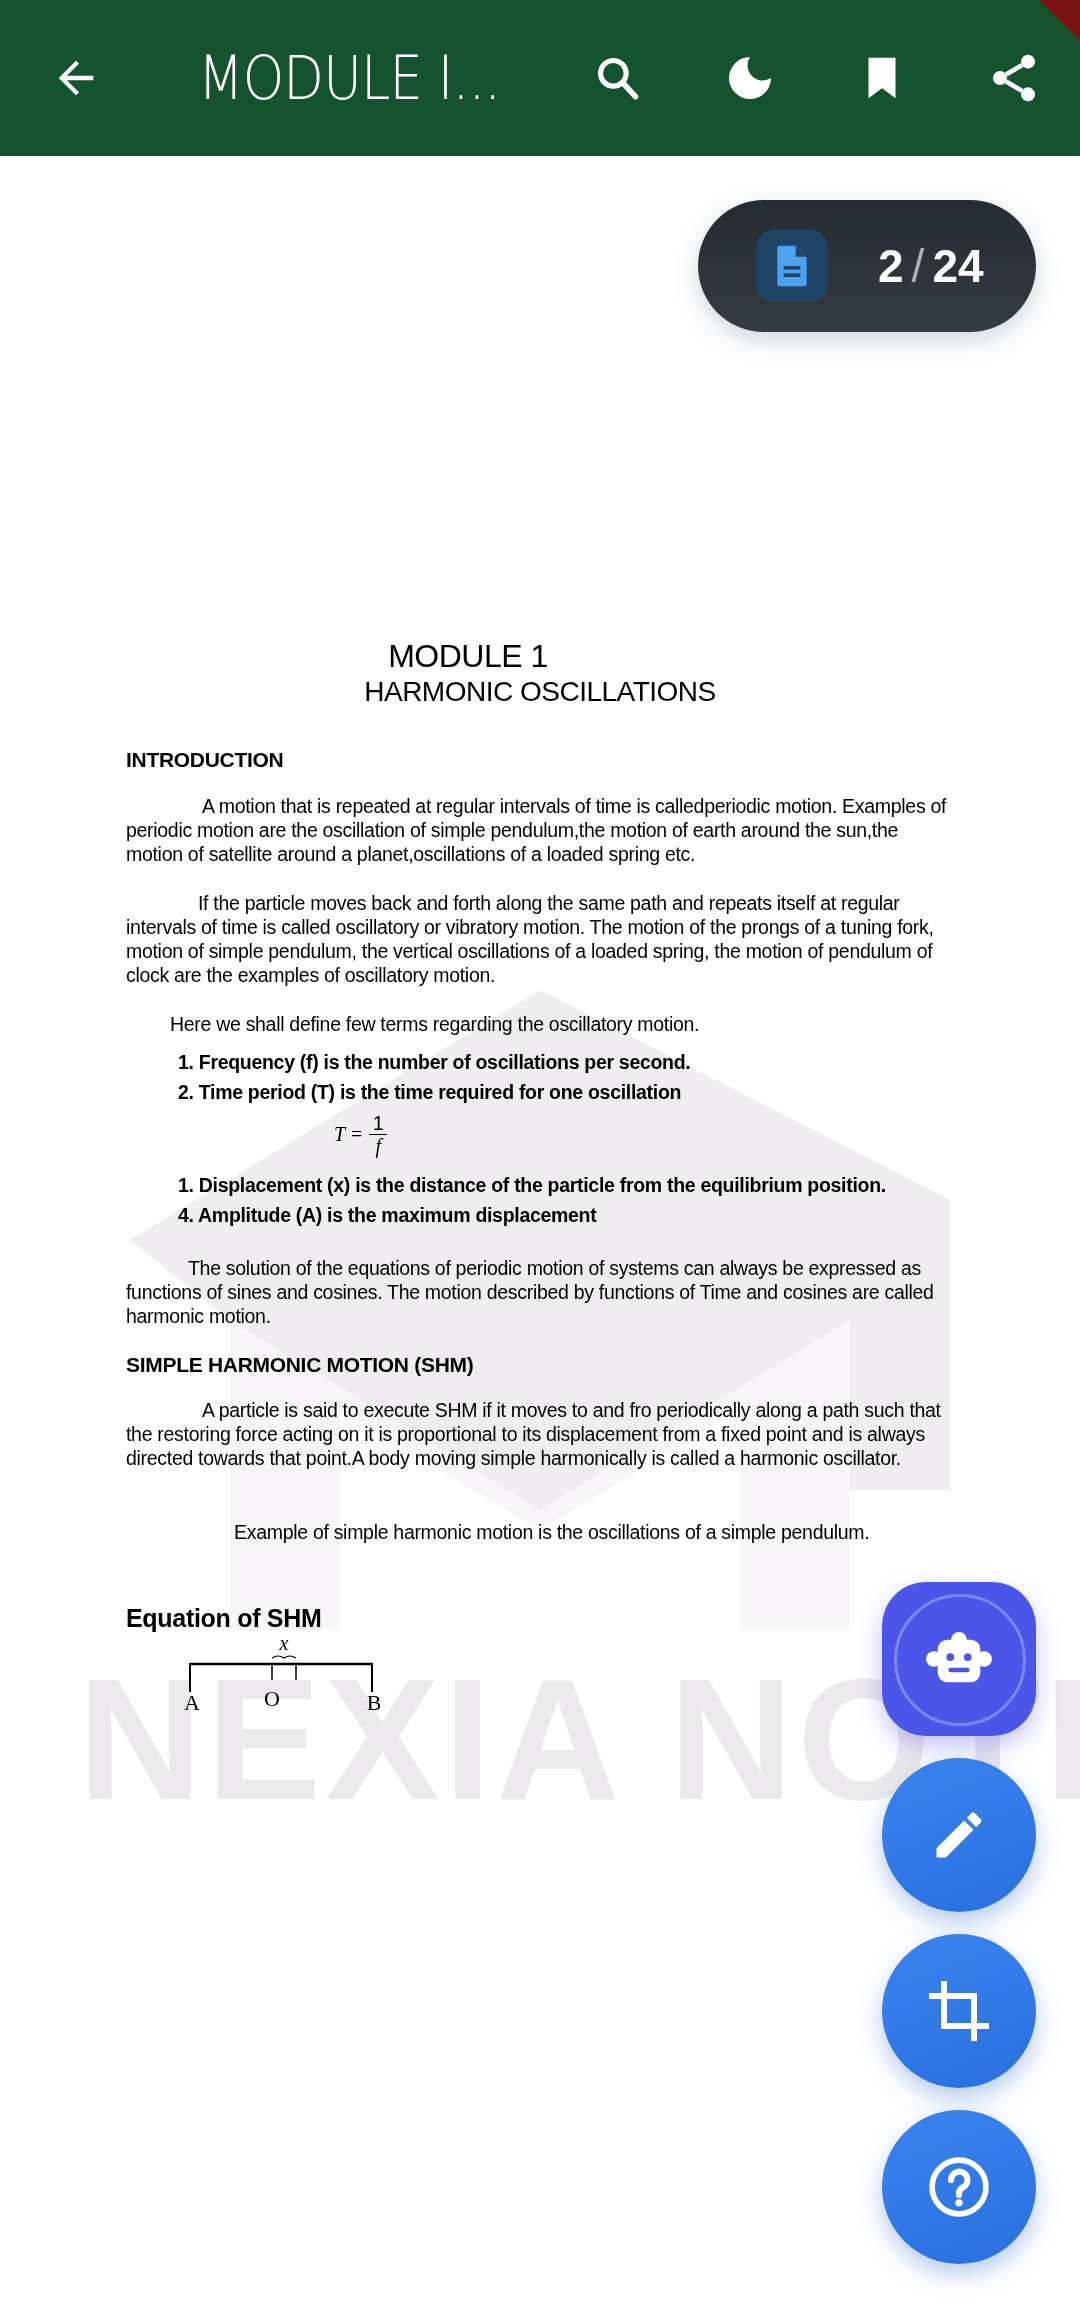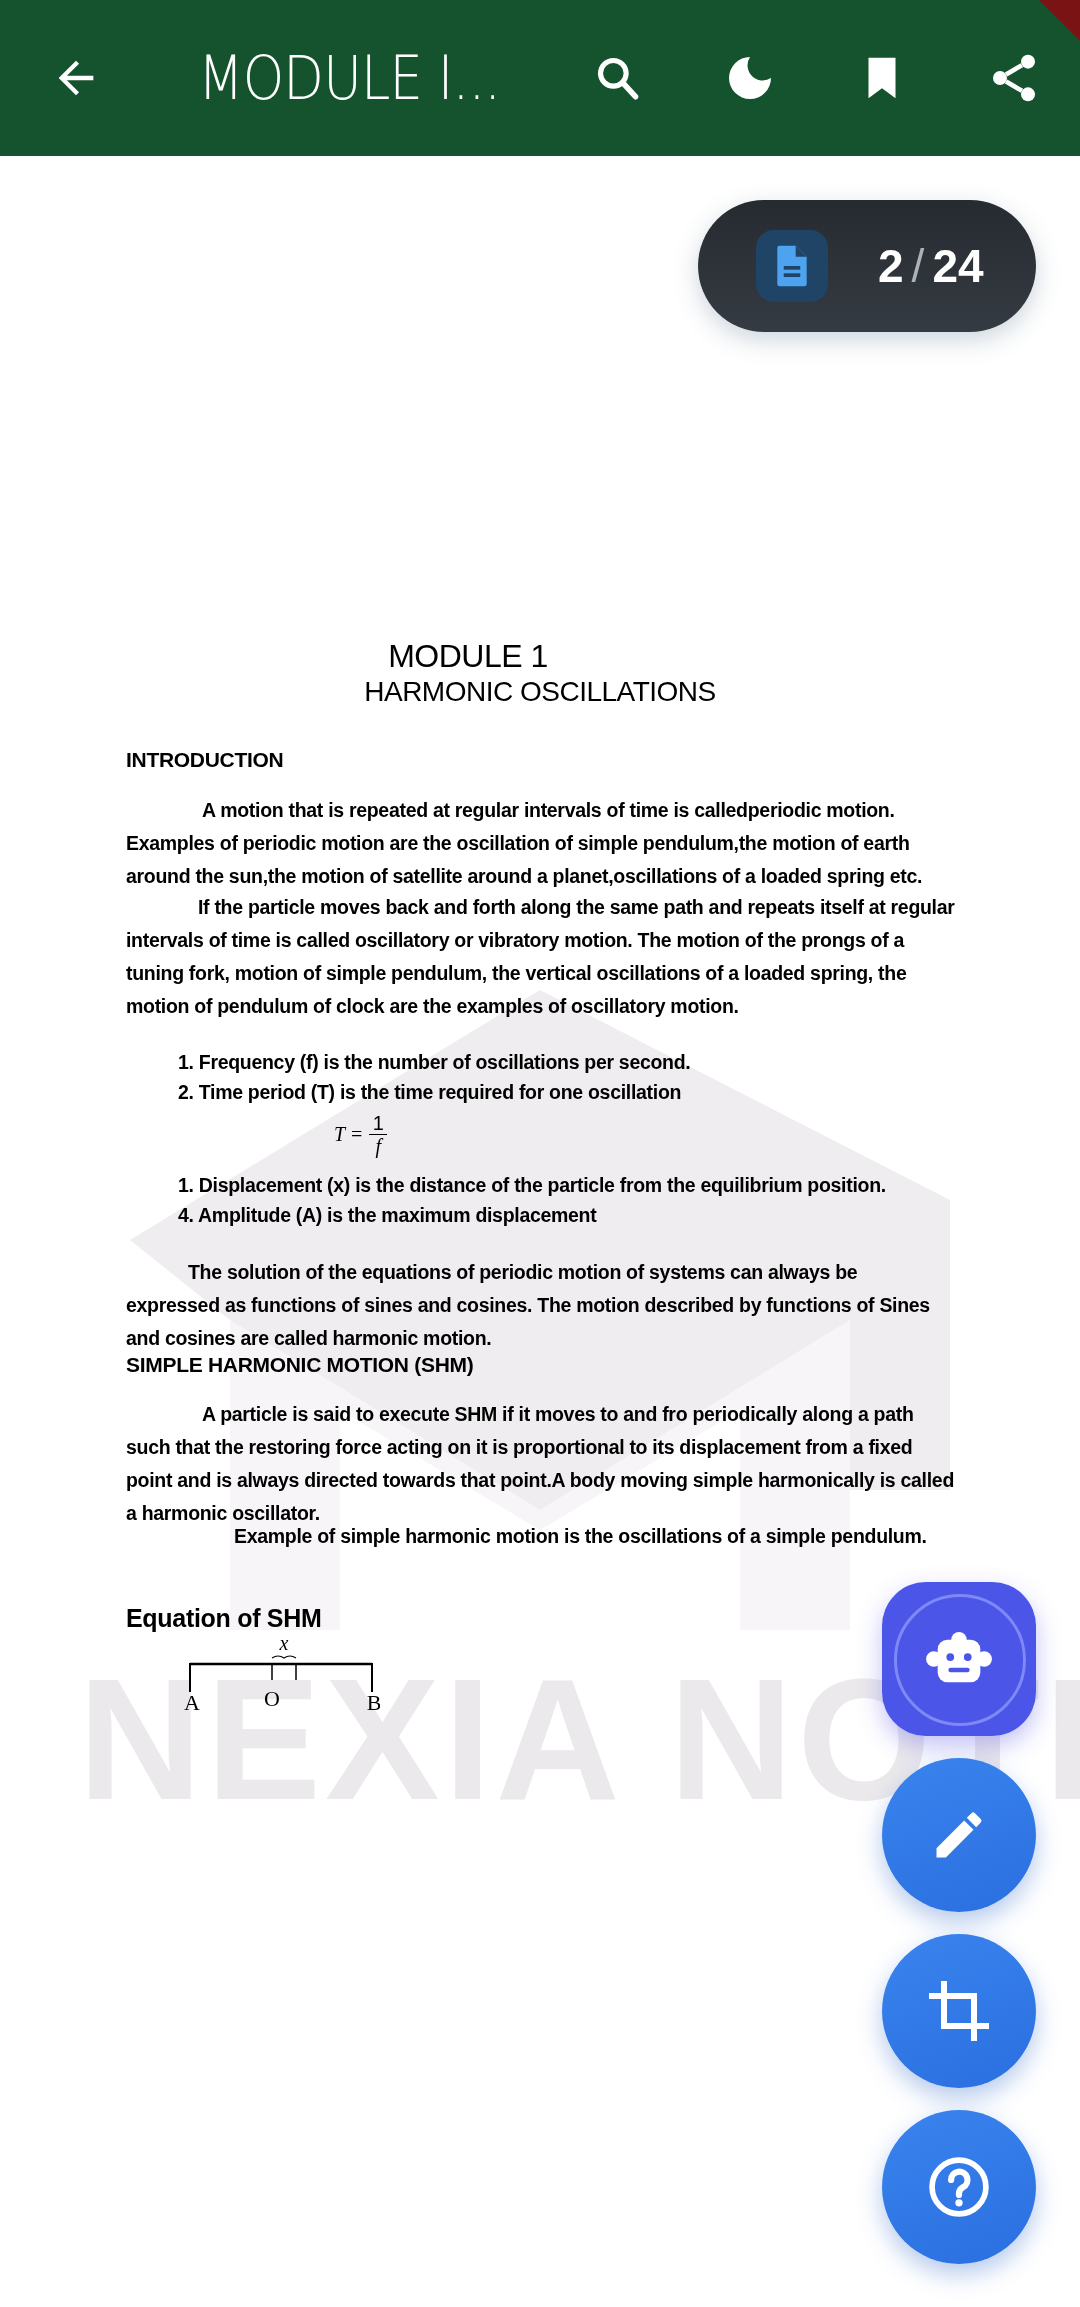--- a/index.html
+++ b/index.html
@@ -8,21 +8,21 @@
   .appbar .icon { position:absolute; top:38px; width:80px; height:80px; display:flex; align-items:center; justify-content:center; }
   .appbar .title { position:absolute; left:198px; top:38px; height:80px; line-height:80px; color:#fff; font-size:60px; font-family:"DejaVu Sans", sans-serif; font-weight:300; letter-spacing:-1px; transform:scaleX(0.88); transform-origin:left center; }
   .ribbon { position:absolute; right:-40px; top:-20px; width:120px; height:34px; background:#7a1414; transform:rotate(45deg); }
   .page-pill { position:absolute; left:698px; top:200px; width:338px; height:132px; border-radius:66px; background:linear-gradient(180deg,#262b31,#353b42); box-shadow:0 8px 24px rgba(60,90,120,0.25); display:flex; align-items:center; }
   .page-pill .doc { margin-left:58px; width:72px; height:72px; border-radius:18px; background:#1f4466; display:flex; align-items:center; justify-content:center; }
   .page-pill .count { margin-left:50px; color:#fff; font-size:46px; font-weight:bold; font-family:Liberation Sans, sans-serif; }
   .page-pill .count .sep { color:#aab2ba; font-weight:normal; margin:0 8px; }
   .pdf { position:absolute; left:0; top:560px; width:1080px; height:1400px; color:#000; font-family:"Liberation Sans", sans-serif; }
   .watermark-shape { position:absolute; left:130px; top:430px; width:820px; height:640px; }
   .watermark-text { position:absolute; left:78px; top:1080px; font-size:172px; font-weight:bold; color:#ece9ec; letter-spacing:4px; white-space:nowrap; font-family:"Liberation Sans", sans-serif; }
-  .p { position:absolute; left:126px; width:830px; font-size:19.5px; font-weight:bold; line-height:33px; letter-spacing:-0.3px; }
+  .p { position:absolute; left:126px; width:830px; font-size:19.5px; font-weight:normal; line-height:24px; letter-spacing:-0.3px; }
   .h-mod { position:absolute; left:0; width:936px; text-align:center; top:78px; font-size:32px; font-weight:normal; letter-spacing:-0.5px; }
   .h-title { position:absolute; left:0; width:1080px; text-align:center; top:116px; font-size:28px; font-weight:normal; letter-spacing:-0.5px; }
   .sec { position:absolute; left:126px; font-size:21px; font-weight:bold; letter-spacing:-0.3px; }
   .sec-lg { position:absolute; left:126px; font-size:25px; font-weight:bold; letter-spacing:-0.3px; }
   .indent { text-indent:76px; }
   .li { position:absolute; left:178px; font-size:19.5px; font-weight:bold; letter-spacing:-0.3px; }
   .formula { position:absolute; left:334px; top:552px; font-family:"Liberation Serif", serif; font-style:italic; font-size:20px; display:flex; align-items:center; }
   .frac { display:inline-flex; flex-direction:column; align-items:center; margin-left:6px; }
   .frac .num { font-style:normal; font-family:"Liberation Sans", sans-serif; font-size:20px; line-height:22px; }
   .frac .bar { width:18px; border-top:1px solid #000; }
@@ -89,37 +89,38 @@
     <path d="M100 330 L410 520 L720 330 L720 640 L610 640 L610 420 L410 540 L210 420 L210 640 L100 640 Z" fill="#f1eff1" opacity="0.6"></path>
   </svg>
   <div class="watermark-text">NEXIA NOTES</div>
 
   <div class="h-mod">MODULE 1</div>
   <div class="h-title">HARMONIC OSCILLATIONS</div>
 
   <div class="sec" style="top:188px;">INTRODUCTION</div>
   <div class="p indent" style="top:234px;">A motion that is repeated at regular intervals of time is calledperiodic motion. Examples of periodic motion are the oscillation of simple pendulum,the motion of earth around the sun,the motion of satellite around a planet,oscillations of a loaded spring etc.</div>
   <div class="p indent" style="top:331px; text-indent:72px;">If the particle moves back and forth along the same path and repeats itself at regular intervals of time is called oscillatory or vibratory motion. The motion of the prongs of a tuning fork, motion of simple pendulum, the vertical oscillations of a loaded spring, the motion of pendulum of clock are the examples of oscillatory motion.</div>
+  <div class="p" style="top:452px; left:170px; width:780px;">Here we shall define few terms regarding the oscillatory motion.</div>
 
   <div class="li" style="top:491px;">1. Frequency (f) is the number of oscillations per second.</div>
   <div class="li" style="top:521px;">2. Time period (T) is the time required for one oscillation</div>
 
   <div class="formula">
     <span>T =</span>
     <span class="frac">
       <span class="num">1</span>
       <span class="bar"></span>
       <span class="den">f</span>
     </span>
   </div>
 
   <div class="li" style="top:614px;">1. Displacement (x) is the distance of the particle from the equilibrium position.</div>
   <div class="li" style="top:644px;">4. Amplitude (A) is the maximum displacement</div>
 
-  <div class="p indent" style="top:696px; text-indent:62px;">The solution of the equations of periodic motion of systems can always be expressed as functions of sines and cosines. The motion described by functions of Sines and cosines are called harmonic motion.</div>
+  <div class="p indent" style="top:696px; text-indent:62px;">The solution of the equations of periodic motion of systems can always be expressed as functions of sines and cosines. The motion described by functions of Time and cosines are called harmonic motion.</div>
 
   <div class="sec" style="top:793px;">SIMPLE HARMONIC MOTION (SHM)</div>
   <div class="p" style="top:960px; left:234px; width:720px;">Example of simple harmonic motion is the oscillations of a simple pendulum.</div>
   <div class="p indent" style="top:838px;">A particle is said to execute SHM if it moves to and fro periodically along a path such that the restoring force acting on it is proportional to its displacement from a fixed point and is always directed towards that point.A body moving simple harmonically is called a harmonic oscillator.</div>
 
   <div class="sec-lg" style="top:1044px;">Equation of SHM</div>
 
   <svg class="diagram" viewBox="0 0 200 100">
     <line x1="10" y1="34" x2="192" y2="34" stroke="#000" stroke-width="2.5"></line>
     <line x1="10" y1="33" x2="10" y2="62" stroke="#000" stroke-width="2"></line>

